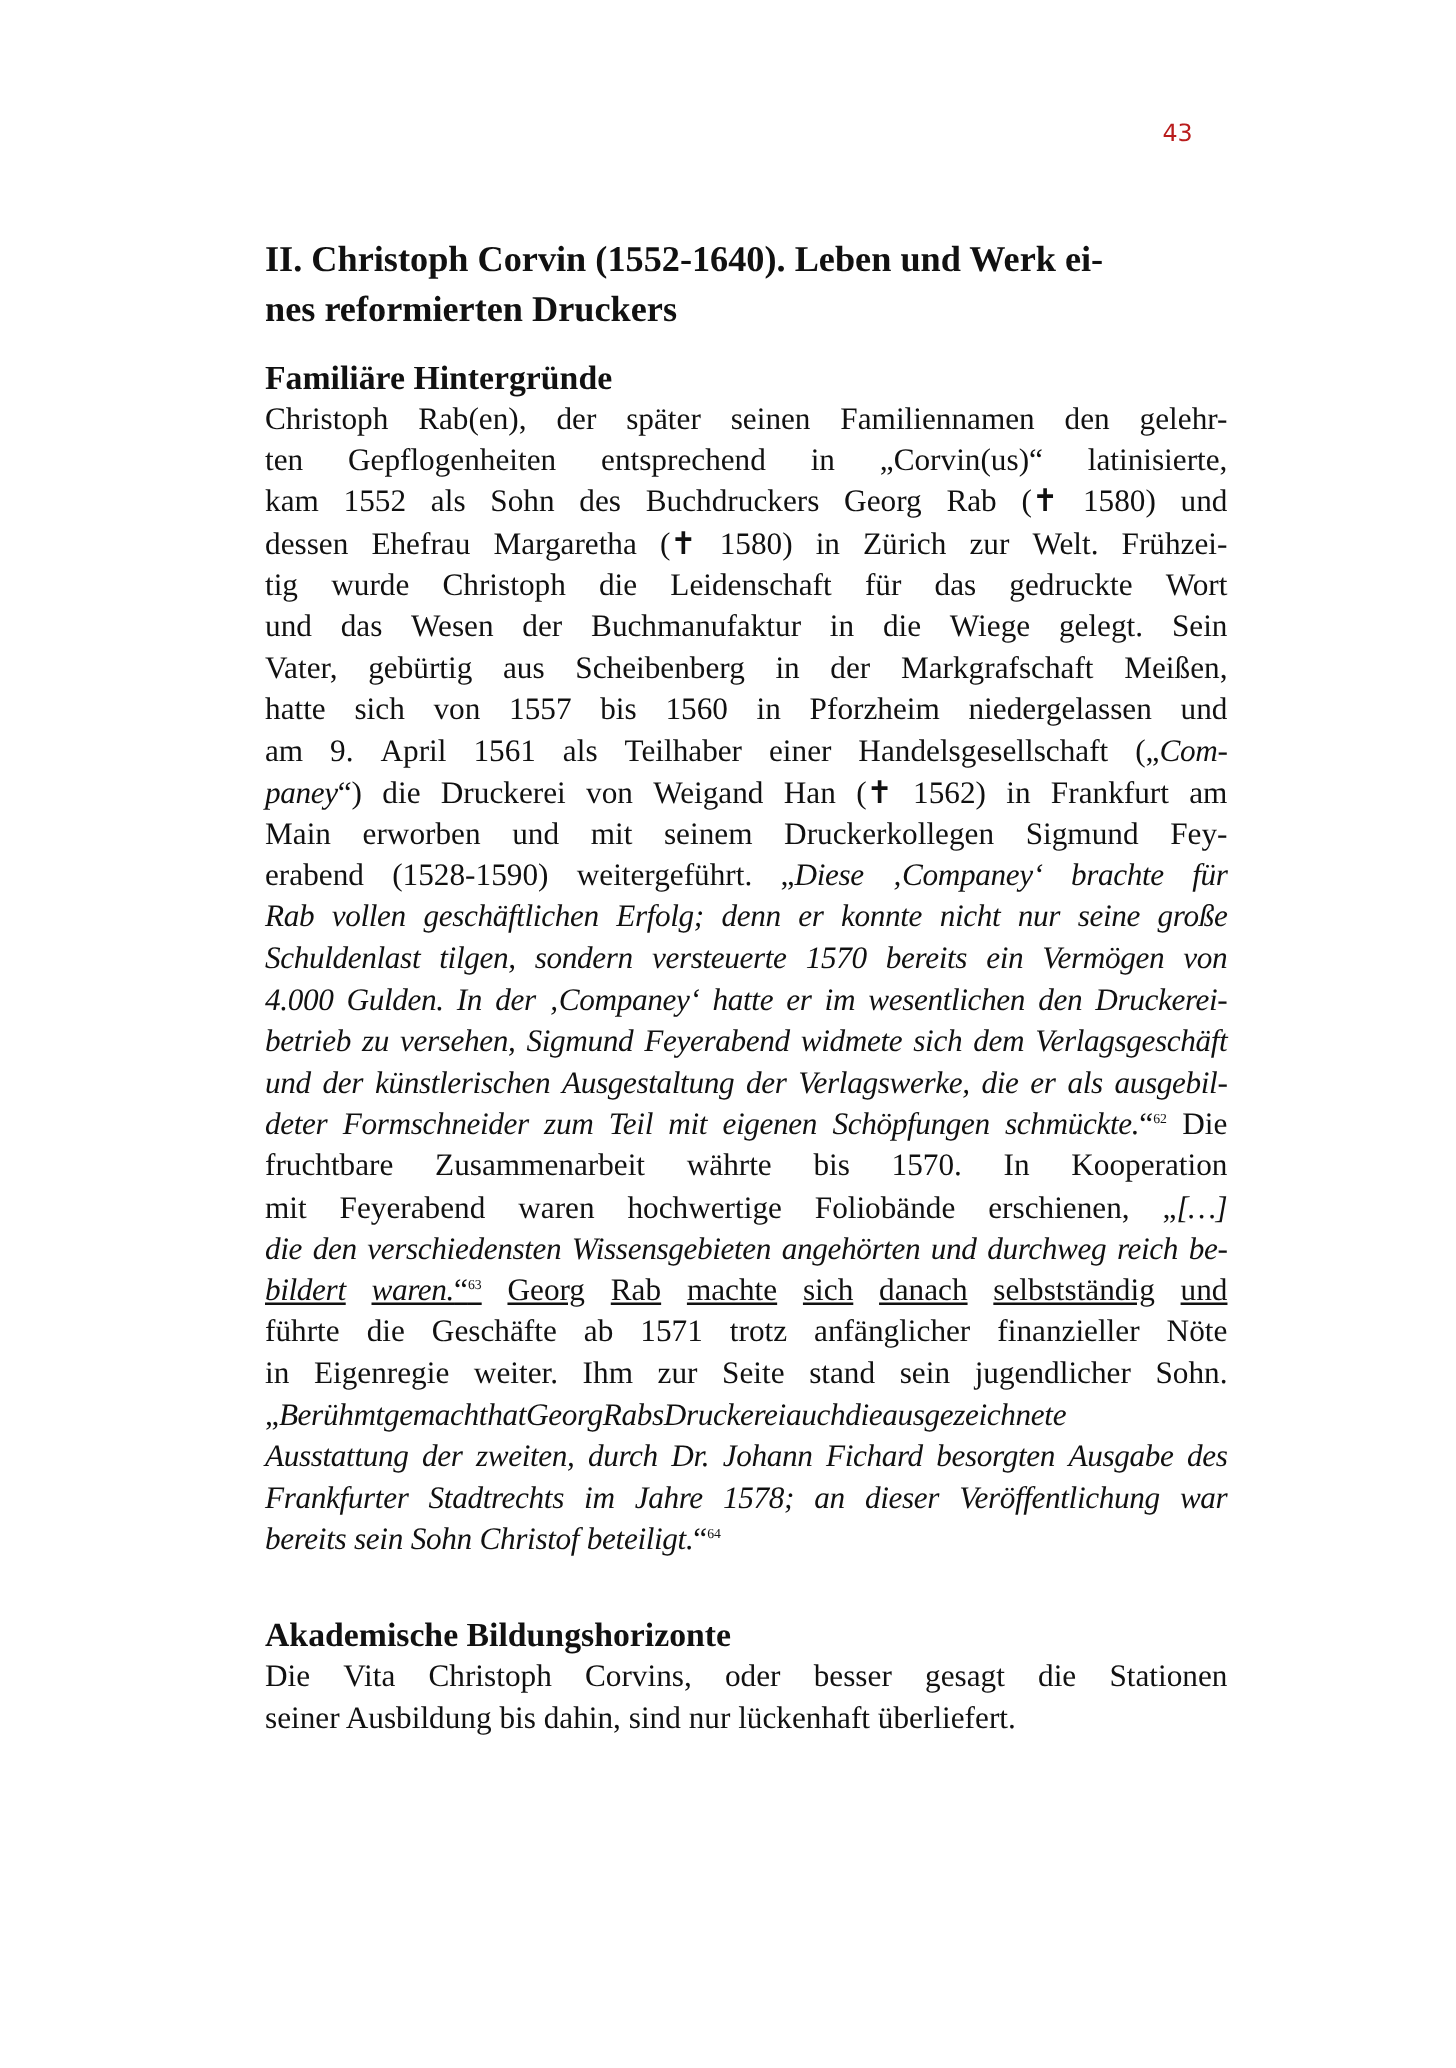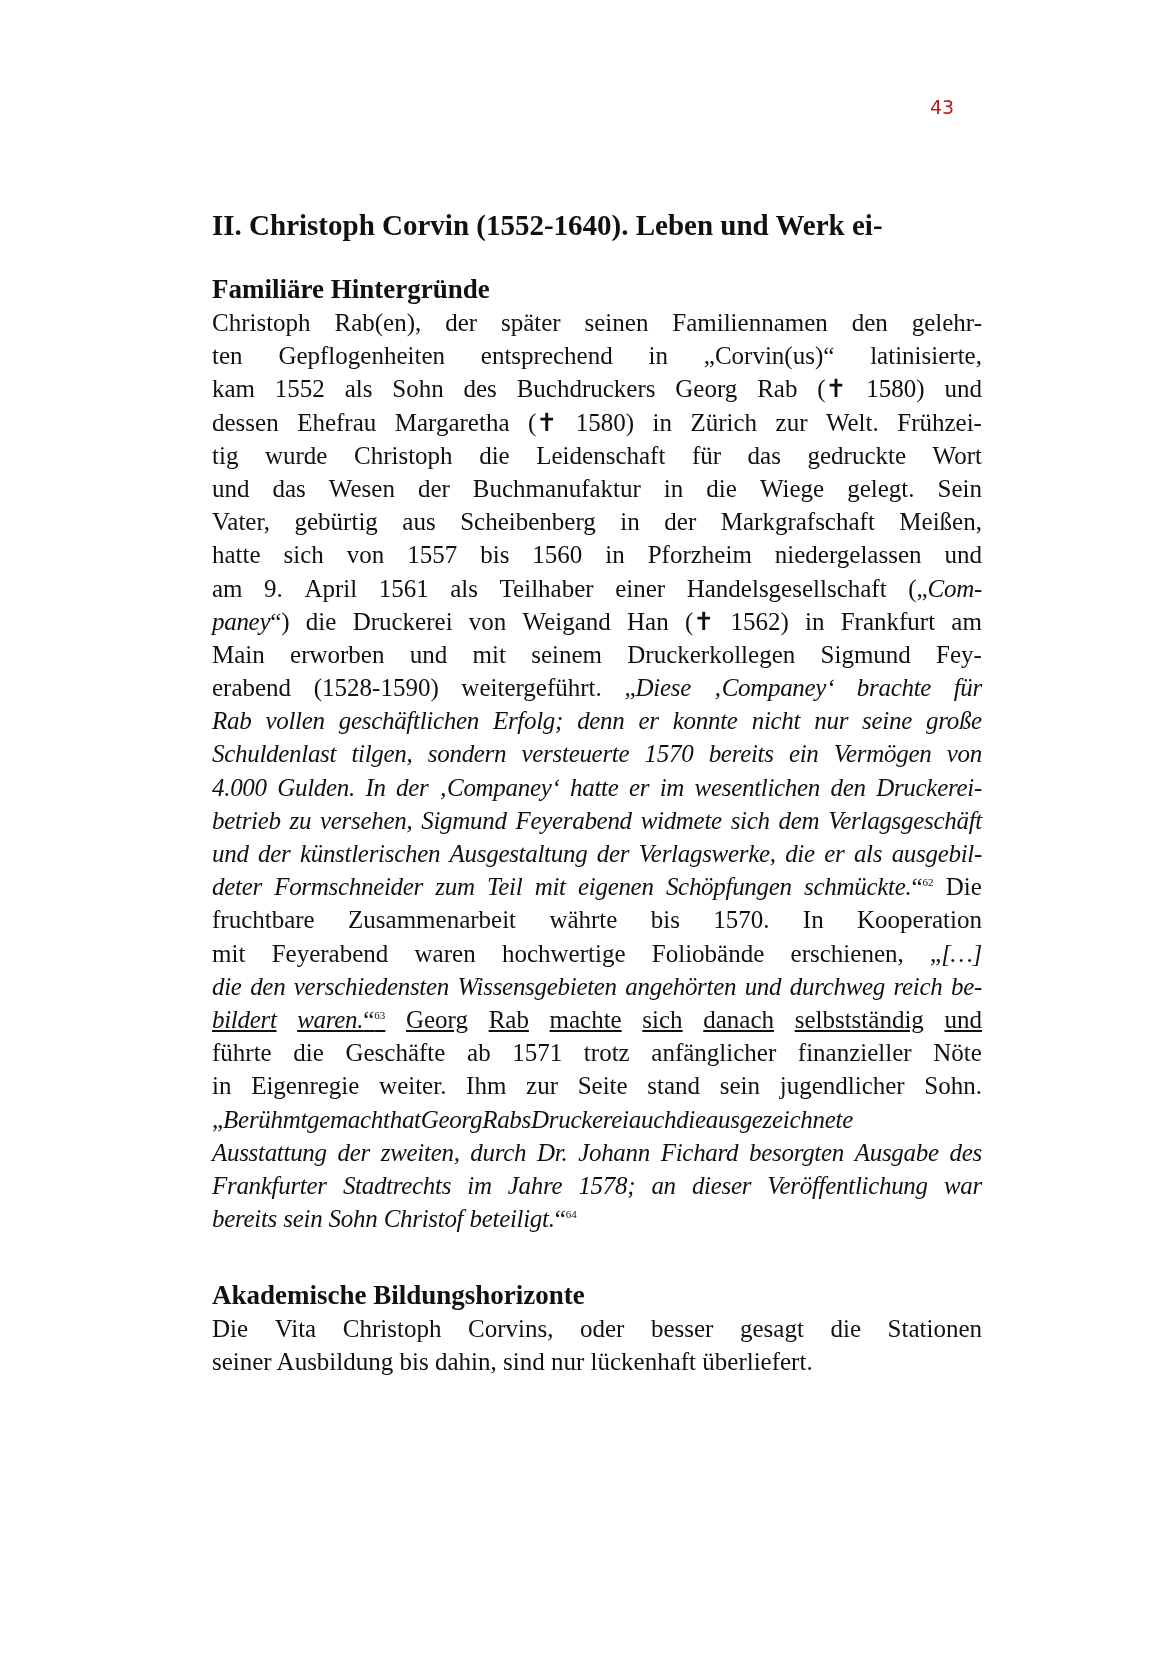--- a/index.html
+++ b/index.html
@@ -2,49 +2,50 @@
 <html><head>
   <meta charset="utf-8">
   <style>
     html, body { margin: 0; padding: 0; background: #ffffff; }
     body { width: 1165px; height: 1654px; position: relative; overflow: hidden; color: #111111; }
     .page-number {
       position: absolute; left: 930px; top: 96px;
       font-family: "DejaVu Sans", sans-serif; font-size: 19px; color: #b91c1c;
     }
     .content {
-      position: absolute; left: 212px; top: 205px; width: 770px;
+      position: absolute; left: 212px; top: 188px; width: 770px;
       font-family: "Liberation Serif", serif;
     }
     .chapter-title {
       font-weight: bold; font-size: 29px; line-height: 40px; margin: 0;
     }
     .section-title {
       font-weight: bold; font-size: 27px; line-height: 34px; margin: 0;
     }
-    .sec1 { margin-top: 27px; }
+    .sec1 { margin-top: 17px; }
     .sec2 { margin-top: 43px; }
     .line {
       font-size: 25px; line-height: 33.2px; height: 33.2px;
       text-align: justify; text-align-last: justify; white-space: nowrap;
       overflow: visible;
     }
     .line.last { text-align-last: left; }
     .line span { white-space: normal; }
     .it { font-style: italic; letter-spacing: -0.3px; }
     sup { font-size: 11px; line-height: 0; vertical-align: 9px; font-style: normal; }
   </style>
 </head>
 <body>
 
 <div class="page-number">43</div>
 
 <div class="content">
   <h1 class="chapter-title">
     <div>II. Christoph Corvin (1552-1640). Leben und Werk ei-</div>
+    <div>nes reformierten Druckers</div>
   </h1>
 
   <section>
     <h2 class="section-title sec1">Familiäre Hintergründe</h2>
     <div class="paragraph">
         <div class="line">
           <span style="display: flex; justify-content: space-between; white-space: nowrap;">
             <span><span>Christoph</span></span>
             <span><span>Rab(en),</span></span>
             <span><span>der</span></span>

